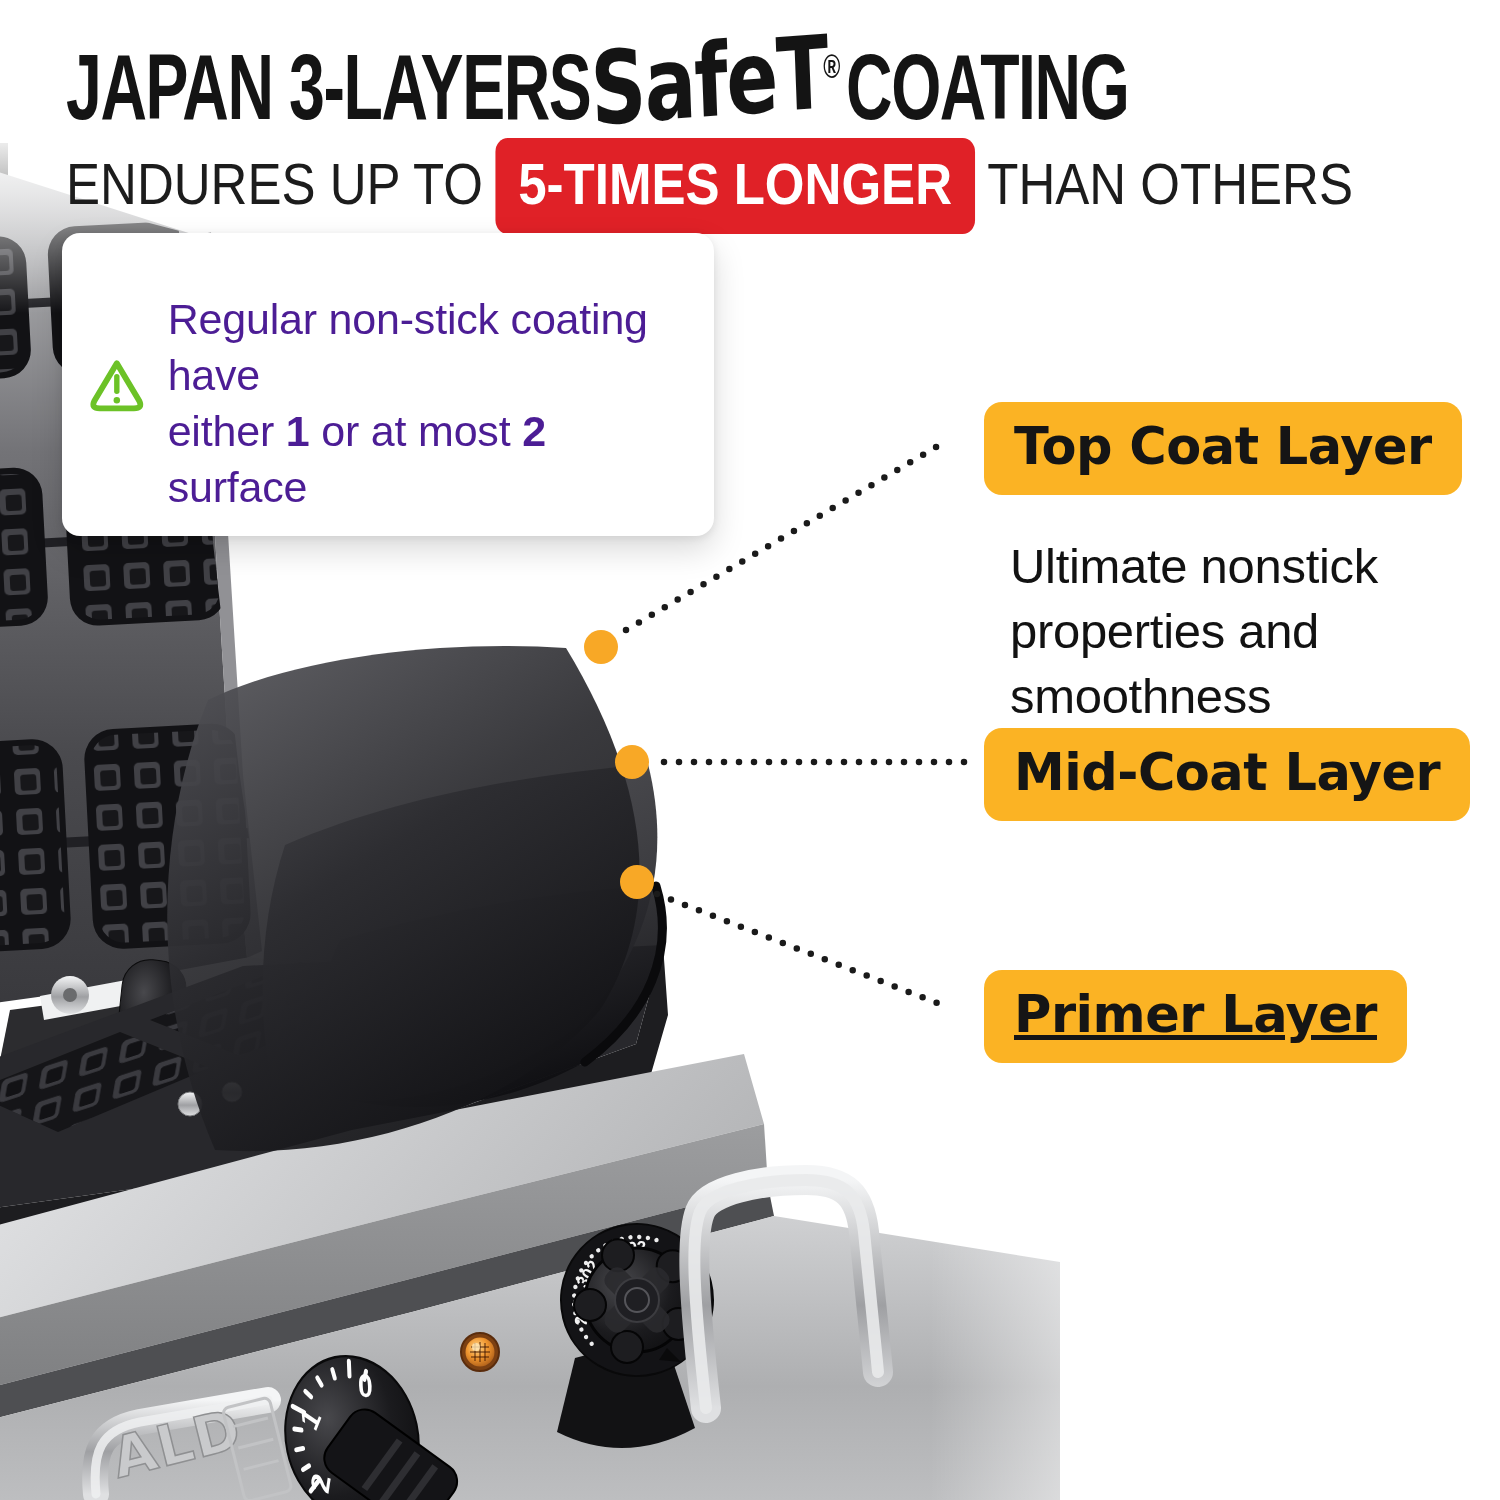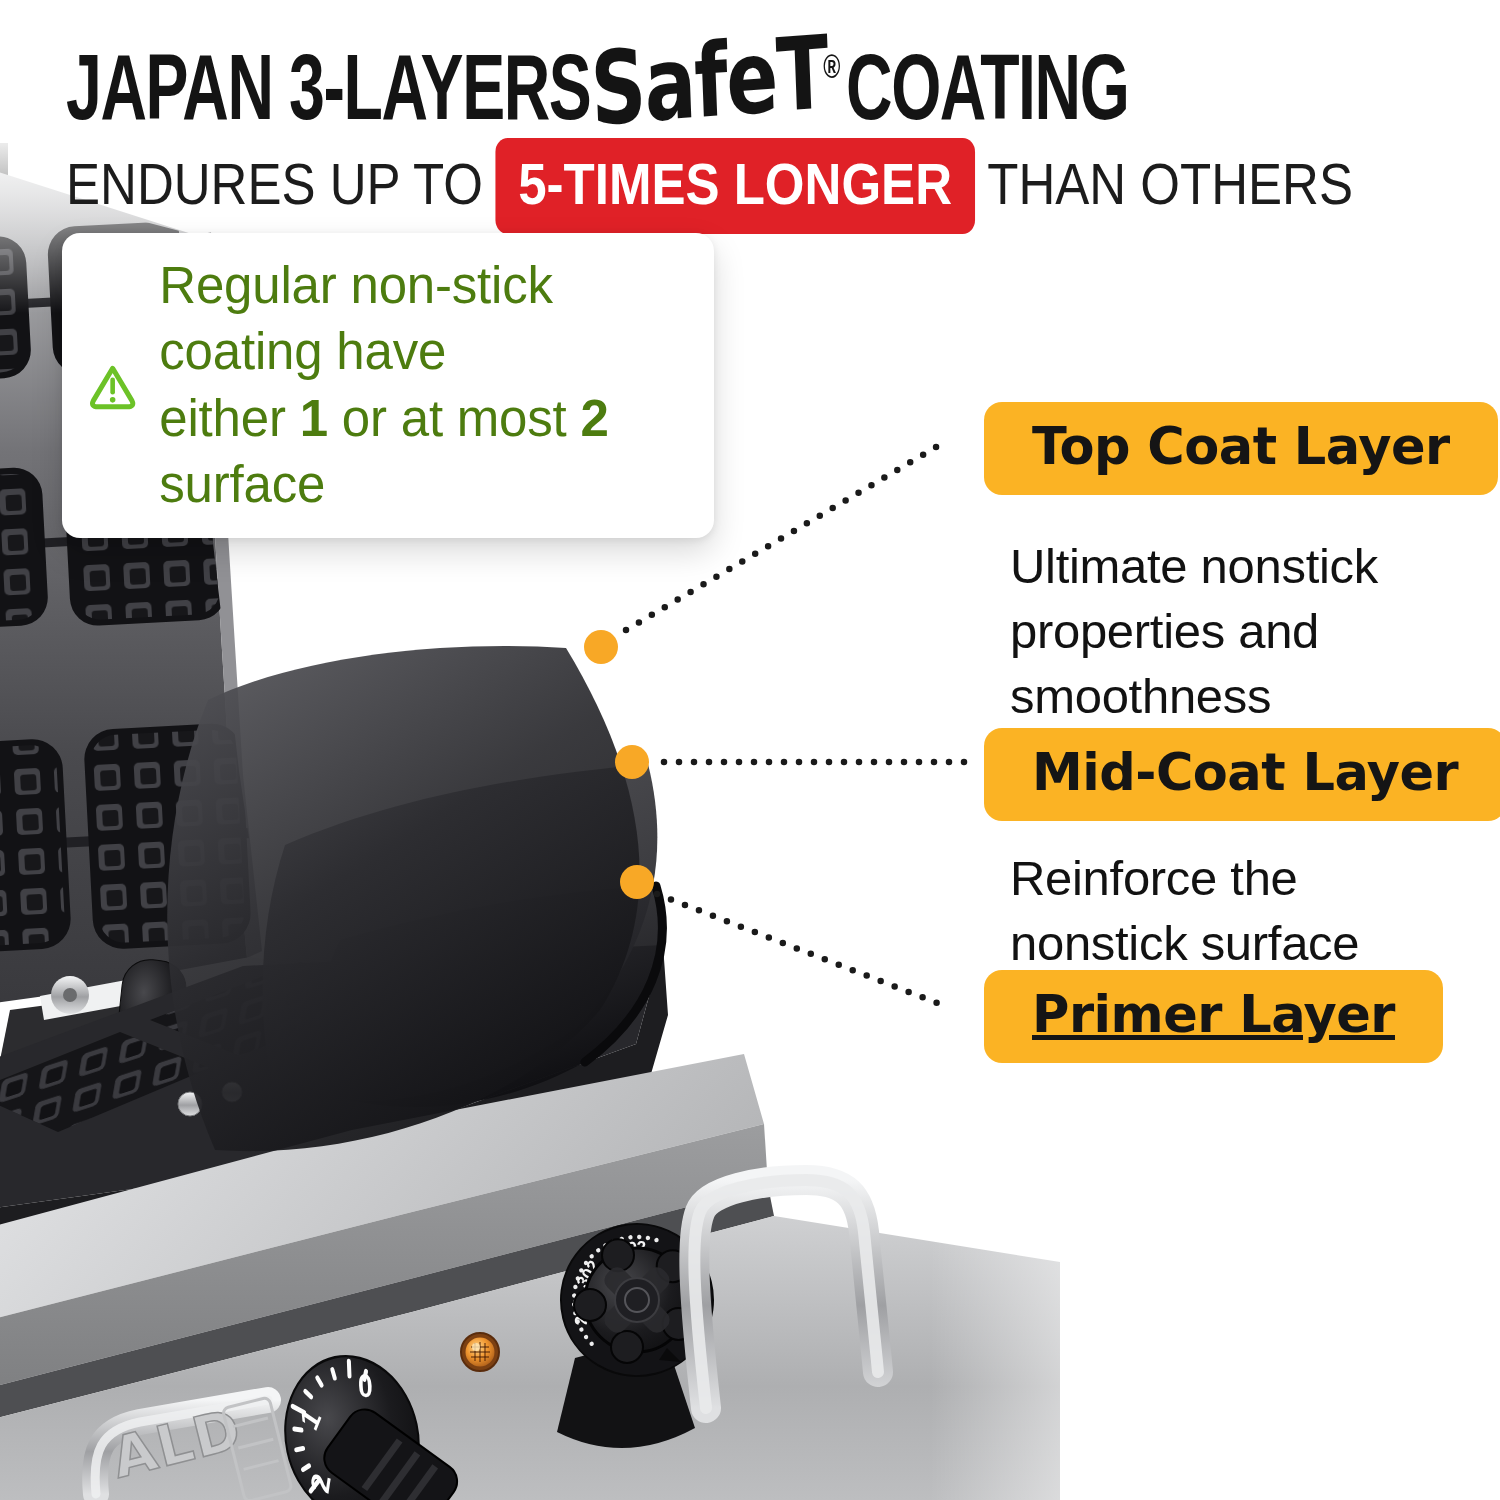--- a/index.html
+++ b/index.html
@@ -18,27 +18,27 @@
   .subtitle{position:absolute;left:66px;top:138px;z-index:3;font-size:58px;font-weight:400;
             color:#1c1c1c;white-space:nowrap;transform:scaleX(.88);transform-origin:left top;
             line-height:1.38;}
   .badge{display:inline-block;background:#E02127;color:#ffffff;font-weight:700;
          padding:6px 26px 10px;border-radius:14px;margin:0 14px;}
 
   
   .warn-card{position:absolute;left:62px;top:233px;width:652px;z-index:3;background:#ffffff;
              border-radius:18px;box-shadow:0 14px 32px rgba(0,0,0,.15),0 2px 8px rgba(0,0,0,.08);
              display:flex;align-items:center;gap:22px;padding:20px 20px 20px 26px;box-sizing:border-box;}
-  .warn-text{font-size:51px;line-height:1.30;color:#4d7c0f;letter-spacing:-0.2px;}
+  .warn-text{font-size:43px;line-height:1.30;color:#4c1d95;letter-spacing:-0.2px;margin-top:39px;}
   .warn-text b{font-weight:700;}
 
   
   .co-label{position:absolute;z-index:3;background:#FBB324;color:#151515;
             font-family:"DejaVu Sans",sans-serif;font-weight:700;font-size:51px;
-            padding:15px 48px 19px;border-radius:18px;white-space:nowrap;letter-spacing:-0.5px;}
+            padding:15px 30px 19px;border-radius:18px;white-space:nowrap;letter-spacing:-0.5px;}
   .co-desc{position:absolute;z-index:3;font-size:49px;line-height:1.33;color:#121212;
            letter-spacing:-0.3px;margin-top:26px;}
   #lab1{left:984px;top:402px;} #des1{left:1010px;top:508px;width:430px;}
   #lab2{left:984px;top:728px;} #des2{left:1010px;top:820px;width:420px;}
   #lab3{left:984px;top:970px;text-decoration:underline;} #des3{left:1010px;top:1080px;width:420px;}
 </style>
 </head>
 <body>
 
 <div class="canvas">
@@ -311,17 +311,16 @@
     <div class="warn-text">
       <span>Regular non-stick coating have</span><br>
       <span>either </span><b>1</b><span> or at most </span><b>2</b><span> surface</span>
     </div>
   </div>
 
   <div class="co-label" id="lab1">Top Coat Layer</div>
   <div class="co-desc" id="des1">Ultimate nonstick properties and smoothness</div>
 
   <div class="co-label" id="lab2">Mid-Coat Layer</div>
-  <div class="co-desc" id="des2">Reinforce the nonstick surface</div>
 
   <div class="co-label" id="lab3">Primer Layer</div>
 
 </div>
 
 </body></html>

